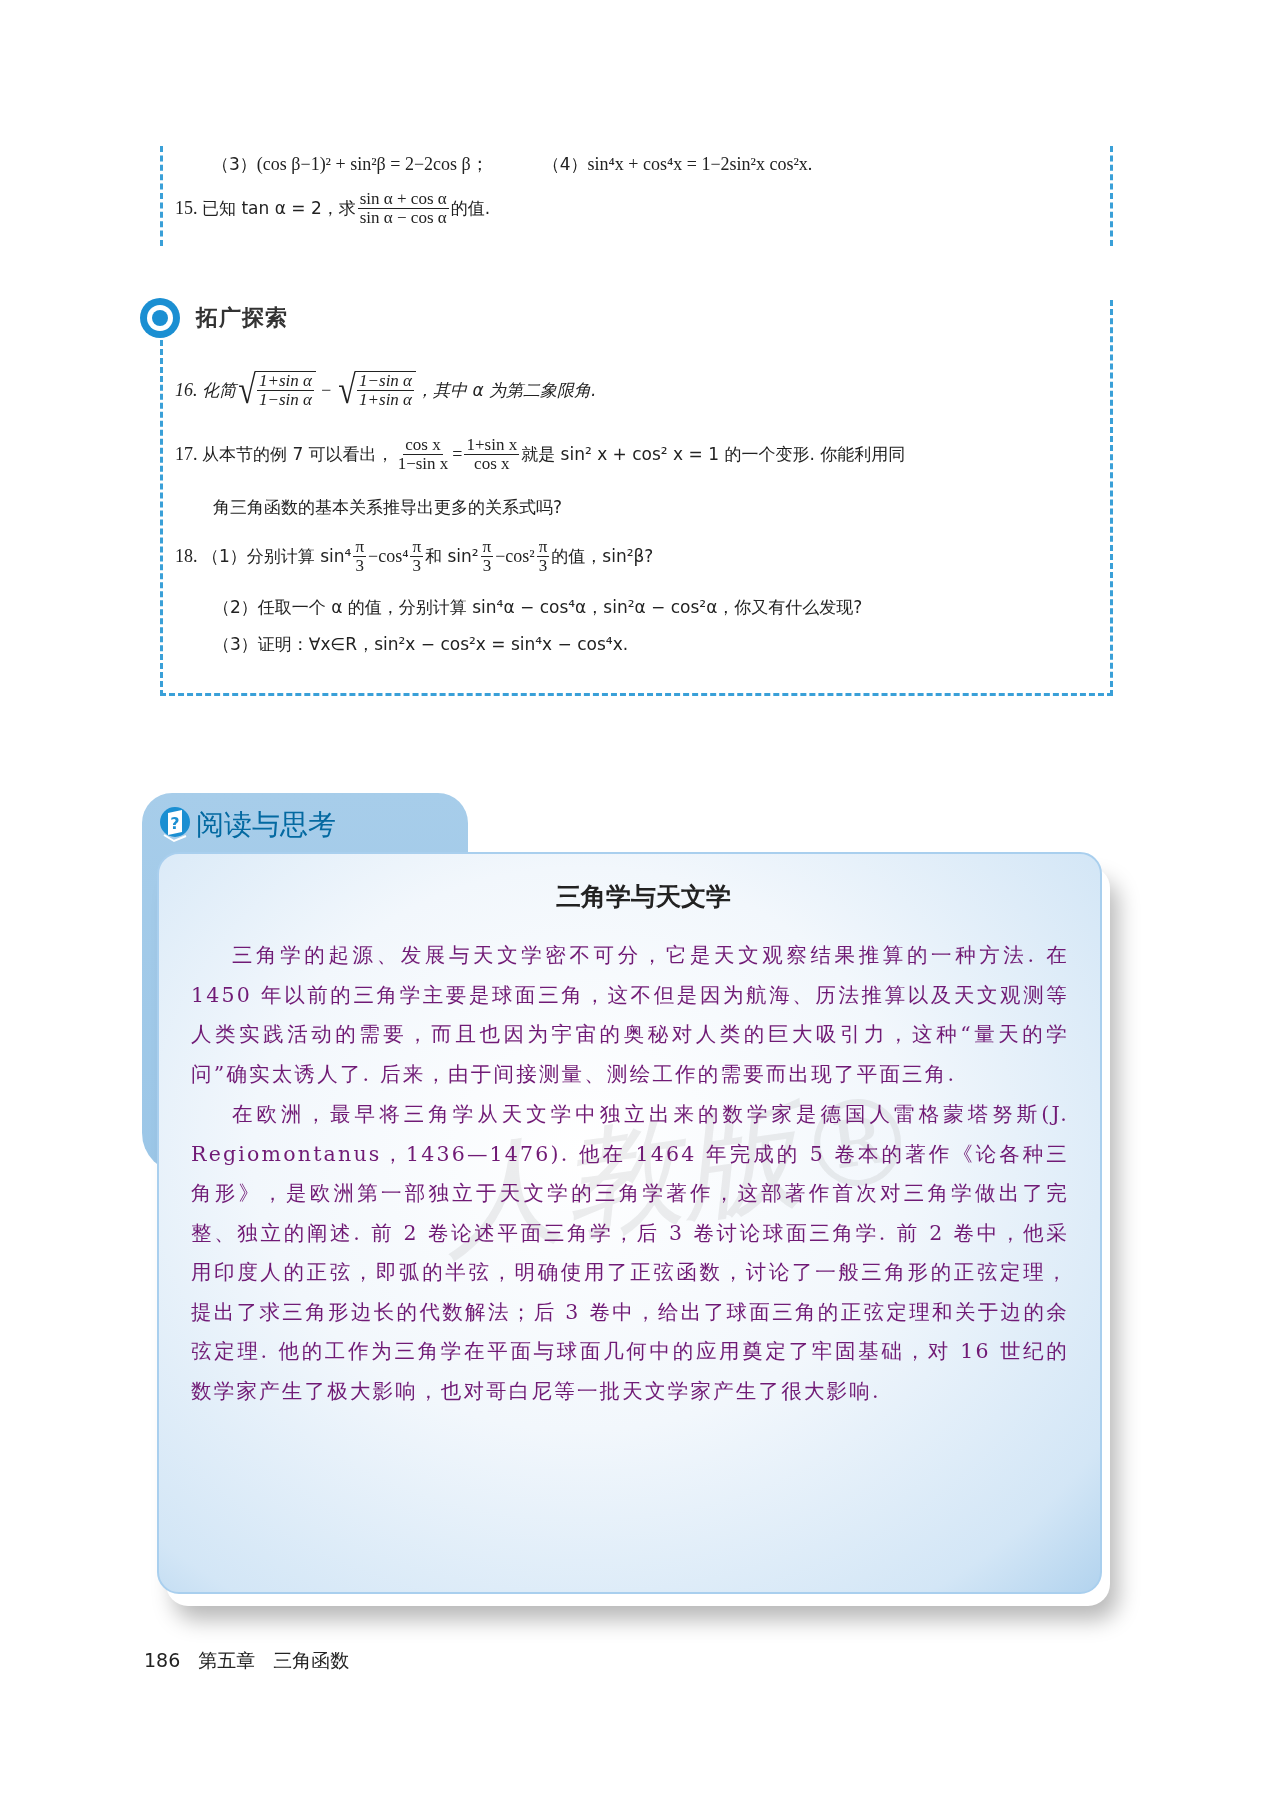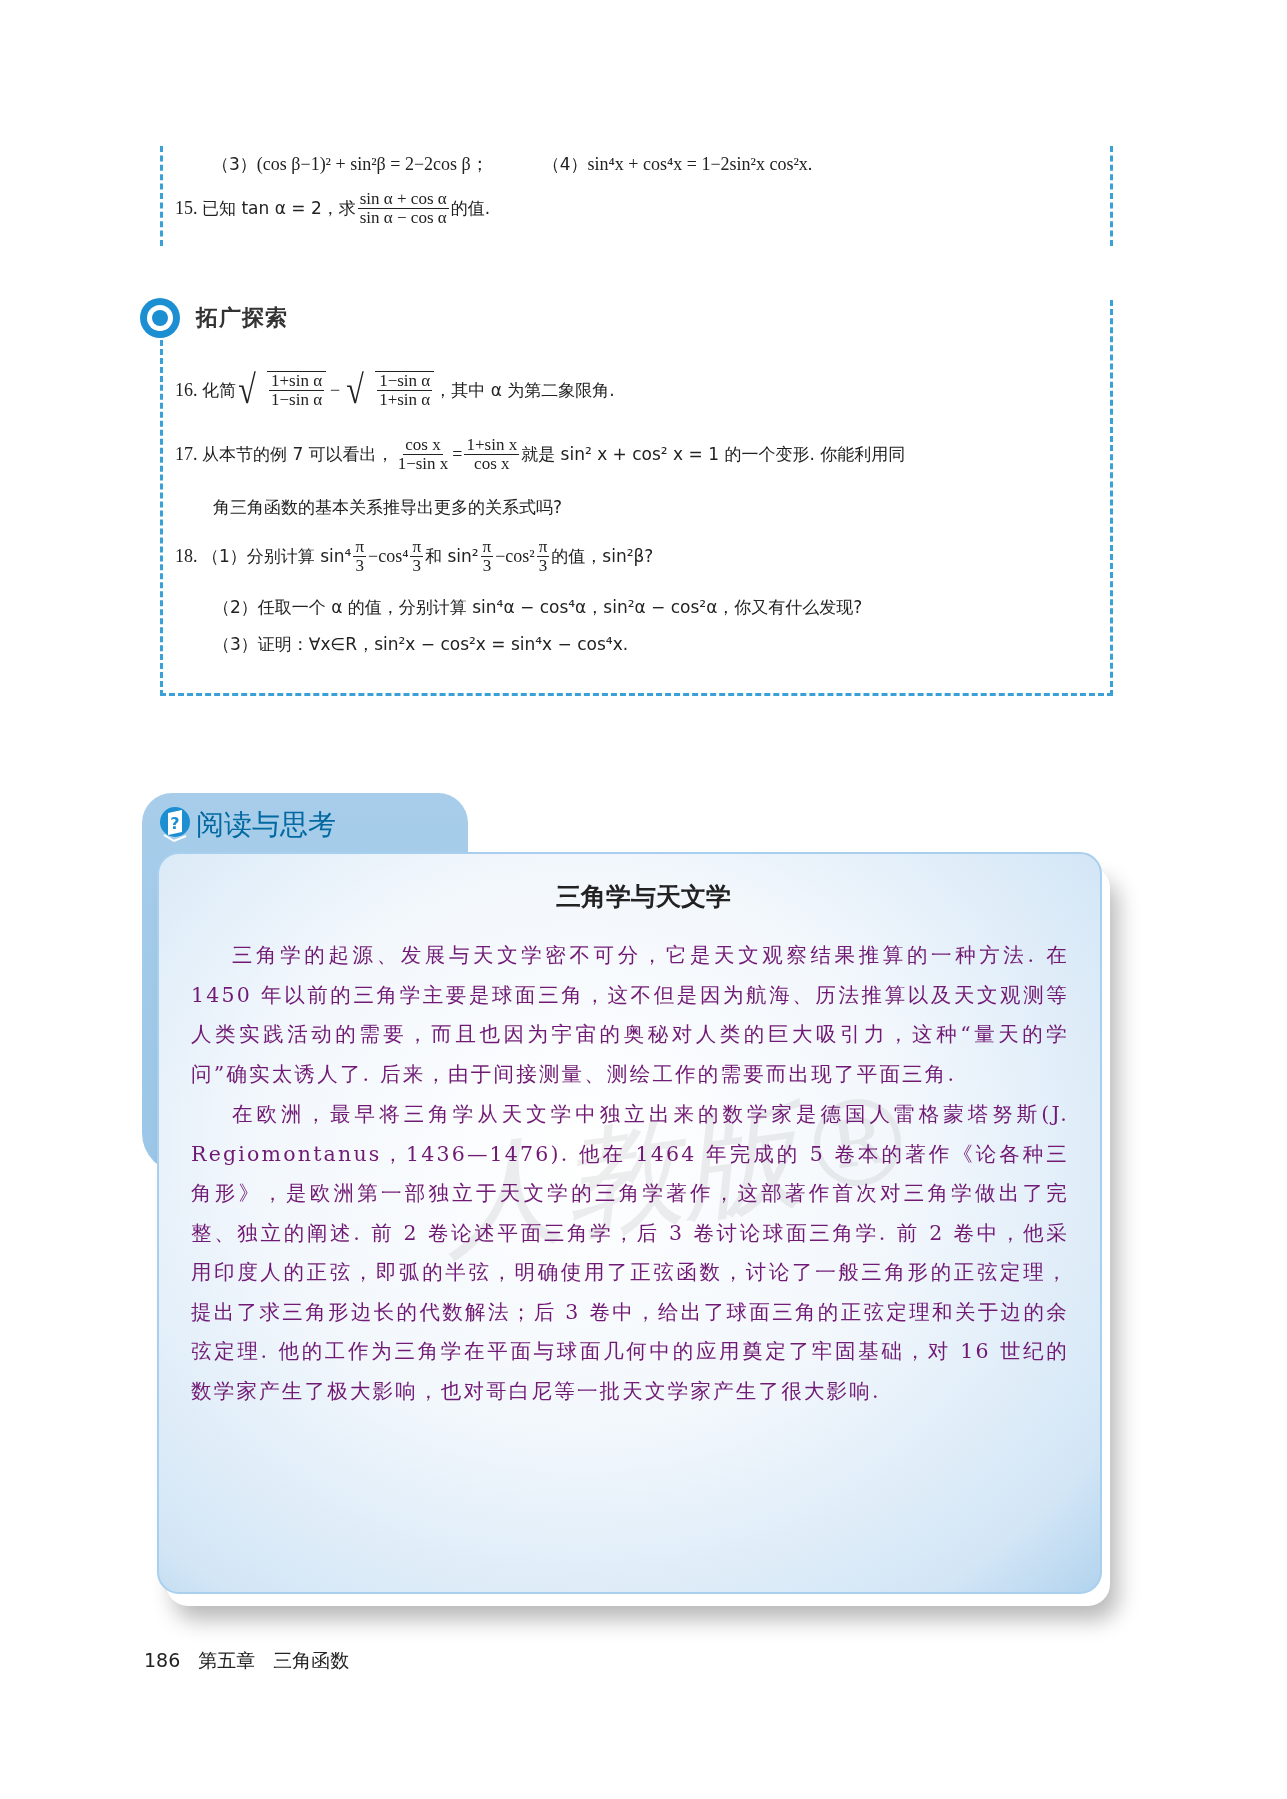--- a/index.html
+++ b/index.html
@@ -5,21 +5,21 @@
   html, body { margin:0; padding:0; background:#ffffff; }
   body { width:1287px; height:1799px; position:relative; overflow:hidden;
          font-family:"DejaVu Serif","Liberation Serif",serif; color:#222; }
   .serif { font-family:"Liberation Serif","DejaVu Serif",serif; }
   .frac { display:inline-flex; flex-direction:column; align-items:center; vertical-align:middle;
           line-height:1.05; margin:0 2px; font-size:17px; }
   .frac .num { border-bottom:1.3px solid #222; padding:0 2px; }
   .frac .den { padding:0 2px; }
   .sqrt { display:inline-flex; align-items:center; vertical-align:middle; }
   .sqrt .rad { font-size:40px; line-height:1; transform:scaleX(0.8); margin-right:-3px; color:#222; }
-  .sqrt .body { border-top:1.3px solid #222;margin-left:12px; }
+  .sqrt .body { border-top:1.3px solid #222; }
 
   
   .dash-top-box { position:absolute; left:160px; top:146px; width:953px; height:100px; }
   .dash-top-box .l, .dash-top-box .r { position:absolute; top:0; bottom:0; width:0;
       border-left:3px dashed #3aa0d8; }
   .dash-top-box .l { left:0; } .dash-top-box .r { right:0; }
 
   .explore-box { position:absolute; left:160px; top:300px; width:953px; height:396px; }
   .explore-box .l { position:absolute; left:0; top:40px; bottom:0; border-left:3px dashed #3aa0d8; }
   .explore-box .r { position:absolute; right:0; top:0; bottom:0; border-left:3px dashed #3aa0d8; }
@@ -98,21 +98,21 @@
 </div>
 
 <div class="explore-head">
   <div class="explore-icon">
     <div class="ring"></div>
       <div class="dot"></div>
   </div>
   <div class="explore-title">拓广探索</div>
 </div>
 
-<div class="line serif" style="left:175px; top:370px;">
+<div class="line serif" style="left:175px; top:370px;font-style:italic;">
   <span>16.</span>&nbsp;
   <span class="cn">化简</span>
   <span class="sqrt">
     <span class="rad">√</span>
     <span class="body"><span class="frac">
       <span class="num">1+sin α</span>
       <span class="den">1−sin α</span>
     </span></span>
   </span>
   <span style="margin:0 4px;">−</span>

